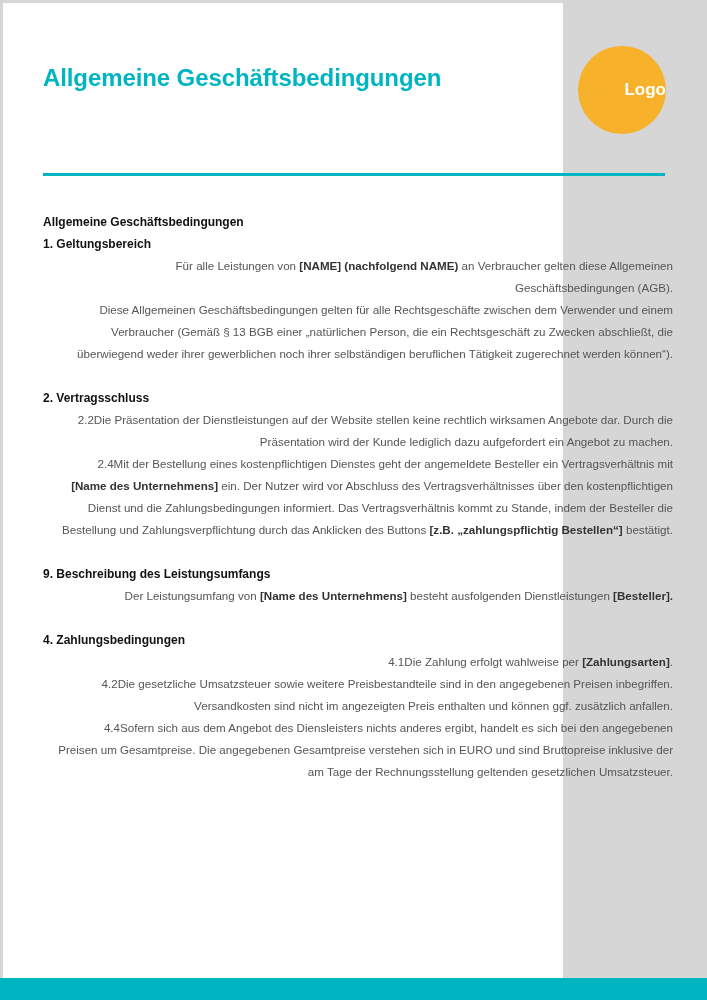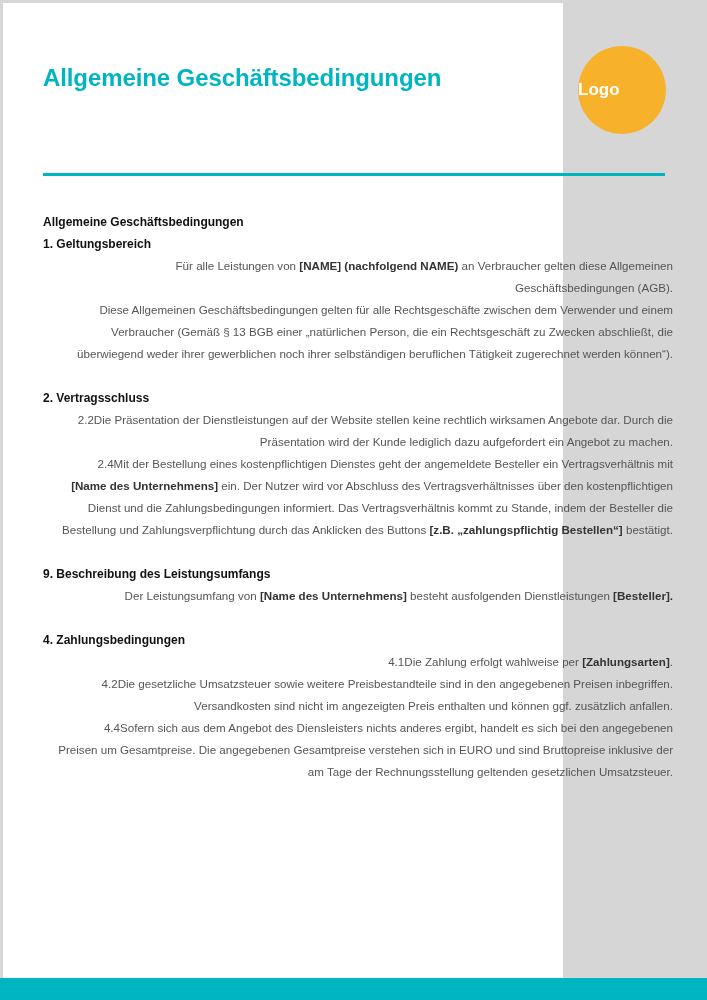--- a/index.html
+++ b/index.html
@@ -15,21 +15,21 @@
     }
     .title {
       position: absolute; left: 40px; top: 60px;
       color: #00b5c2; font-weight: bold; font-size: 24px; line-height: 29px;
       margin: 0; letter-spacing: -0.1px;
     }
     .title span { display: block; }
     .logo {
       position: absolute; left: 575px; top: 43px; width: 88px; height: 88px;
       border-radius: 50%; background: #f7b12a;
-      display: flex; align-items: center; justify-content: flex-start;
+      display: flex; align-items: center; justify-content: flex-end;
       color: #ffffff; font-size: 17px; font-weight: bold;
     }
     .rule {
       position: absolute; left: 40px; top: 170px; width: 622px; height: 3px;
       background: #00b5c2;
     }
     .content {
       position: absolute; left: 40px; top: 208px; width: 630px;
       font-size: 11.6px; color: #555555; line-height: 22px;
     }

